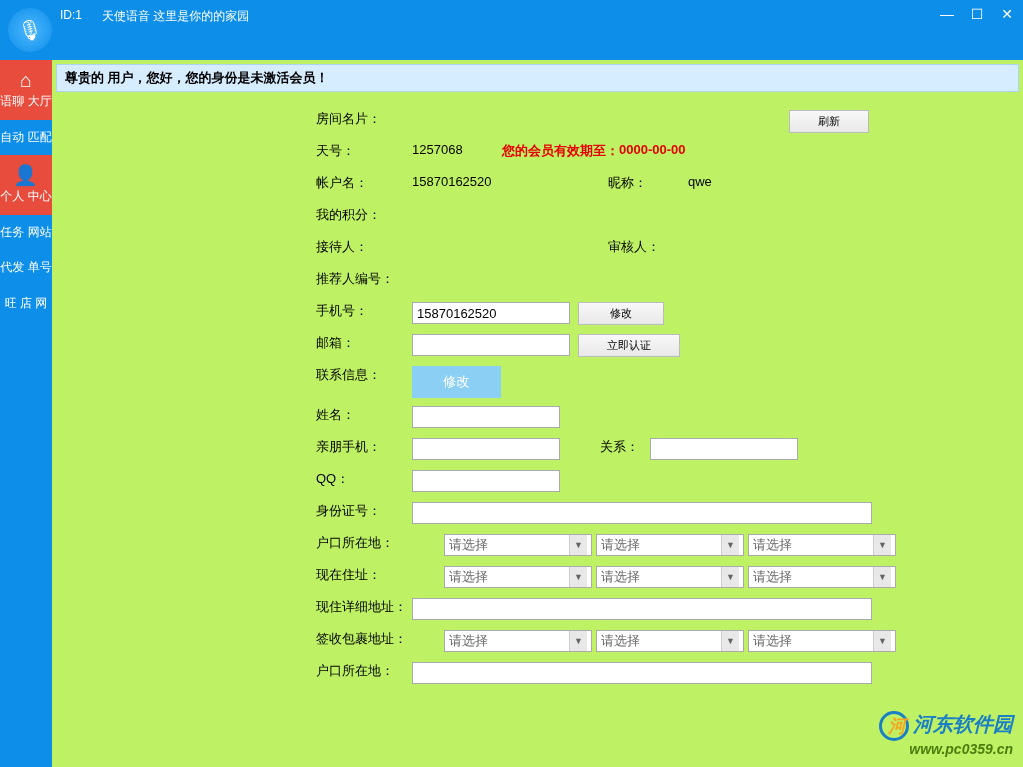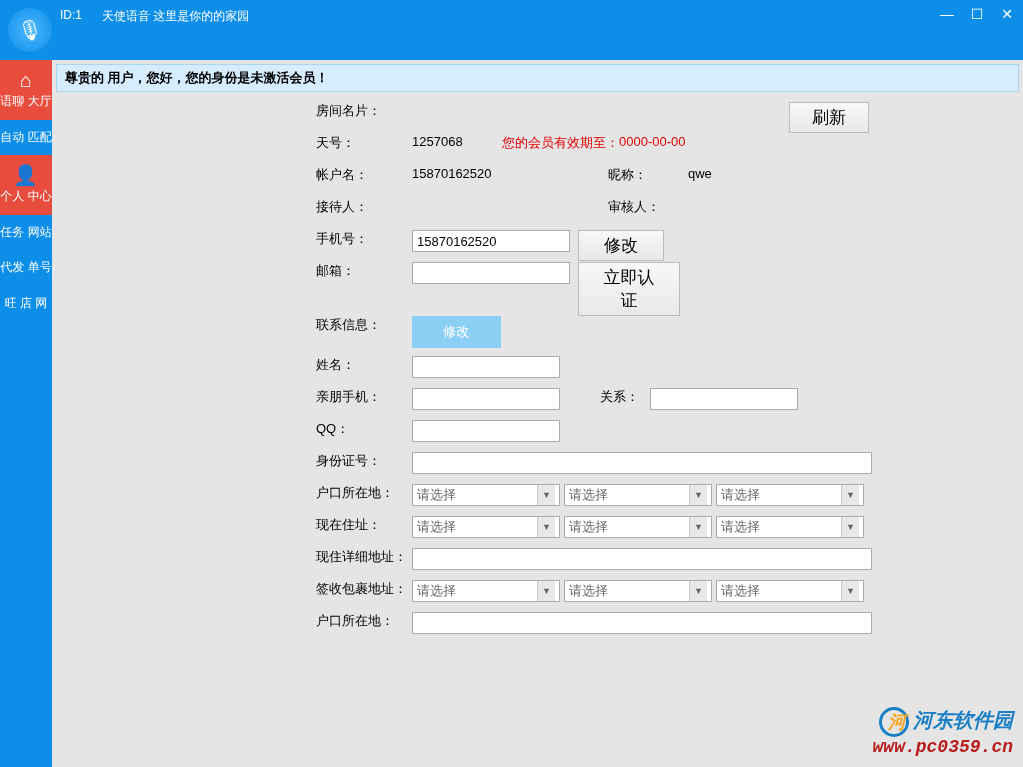--- a/index.html
+++ b/index.html
@@ -19,41 +19,41 @@
     .win-btn { cursor: pointer; width: 16px; text-align: center; }
     
     .main-area { display: flex; height: calc(100% - 60px); }
     
     .sidebar { width: 52px; background: #0d8ee9; display: flex; flex-direction: column; color: #fff; font-size: 12px; }
     .side-item { padding: 10px 0; text-align: center; cursor: pointer; display: flex; flex-direction: column; align-items: center; gap: 4px; }
     .side-item.active { background: #e74c3c; }
     .side-icon { font-size: 20px; line-height: 1; }
     .side-label-h { line-height: 1.3; }
     
-    .content { flex: 1; background: #e5e5e5; padding: 4px; display: flex; flex-direction: column; }
+    .content { flex: 1; background: #bef264; padding: 4px; display: flex; flex-direction: column; gap: 8px; }
     .notice-bar { background: #d6ecff; border: 1px solid #a8d4f5; padding: 4px 8px; font-size: 13px; font-weight: bold; }
     
     .form-scroll { flex: 1; overflow-y: auto; padding: 10px 20px; position: relative; }
-    .red-text { color: #e60000; }
-    
-    .btn { background: linear-gradient(#f8f8f8, #e8e8e8); border: 1px solid #bbb; padding: 3px 20px; font-size: 17px; cursor: pointer; }
+    .red-text { color: #e60000; font-weight: bold; }
+    
+    .btn { background: linear-gradient(#f8f8f8, #e8e8e8); border: 1px solid #bbb; padding: 3px 20px; font-size: 11px; cursor: pointer; }
     .btn-blue { background: #8bcff5; border: 1px solid #8bcff5; color: #fff; padding: 6px 30px; cursor: pointer; }
     .input-text { border: 1px solid #aaa; height: 22px; padding: 0 4px; font-size: 13px; }
     .select { border: 1px solid #aaa; height: 22px; padding: 0 4px; font-size: 13px; background: #fff; width: 148px; color: #666; display: inline-flex; align-items: center; justify-content: space-between; cursor: pointer; }
     .select-arrow { background: #e8e8e8; border-left: 1px solid #ccc; width: 18px; height: 100%; display: flex; align-items: center; justify-content: center; font-size: 9px; }
     
     .watermark { position: absolute; right: 10px; bottom: 10px; font-size: 20px; color: #1a7fc4; font-weight: bold; font-style: italic; text-align: right; pointer-events: none; }
-    .watermark .url { font-size: 18px; color: #b91c1c; display: block; font-family: Liberation Mono, monospace; }
+    .watermark .url { font-size: 14px; color: #4d7c0f; display: block; }
     .wm-icon { display: inline-block; width: 30px; height: 30px; border-radius: 50%; border: 3px solid #1a7fc4; color: #f5a623; vertical-align: middle; line-height: 24px; font-size: 18px; margin-right: 4px; }
     
     .lbl { width: 100px; padding-left: 0; text-align: left; }
     .field-area { margin-left: 240px; }
     .row2 { display: flex; align-items: flex-start; min-height: 32px; font-size: 13px; }
     .row2 .lbl { width: 96px; }
-    .triple { display: flex; gap: 4px; }
+    .triple { display: flex; gap: 4px; margin-left: 32px; }
     .long-input { width: 460px; }
   </style>
 </head>
 <body>
 
 <div class="window">
   <div class="titlebar">
     <div class="logo-area">
       <div class="logo-circle">
           <span class="logo-icon">🎙</span>
@@ -122,24 +122,30 @@
             <span class="red-text">您的会员有效期至：</span>
             <span class="red-text">0000-00-00</span>
           </div>
           <div class="row2">
             <span class="lbl">帐户名：</span>
             <span style="width:196px">15870162520</span>
             <span style="width:80px">昵称：</span>
             <span>qwe</span>
           </div>
           <div class="row2">
+              <span class="lbl">我的积分：</span>
+            </div>
+          <div class="row2">
             <span class="lbl">接待人：</span>
             <span style="width:196px"></span>
             <span class="lbl">审核人：</span>
           </div>
+          <div class="row2">
+              <span class="lbl">推荐人编号：</span>
+            </div>
           <div class="row2">
             <span class="lbl">手机号：</span>
             <input class="input-text" style="width: 158px;" value="15870162520">
             <span style="width:8px"></span>
             <button class="btn" style="width:86px">修改</button>
           </div>
           <div class="row2">
             <span class="lbl">邮箱：</span>
             <input class="input-text" style="width: 158px;">
             <span style="width:8px"></span>

